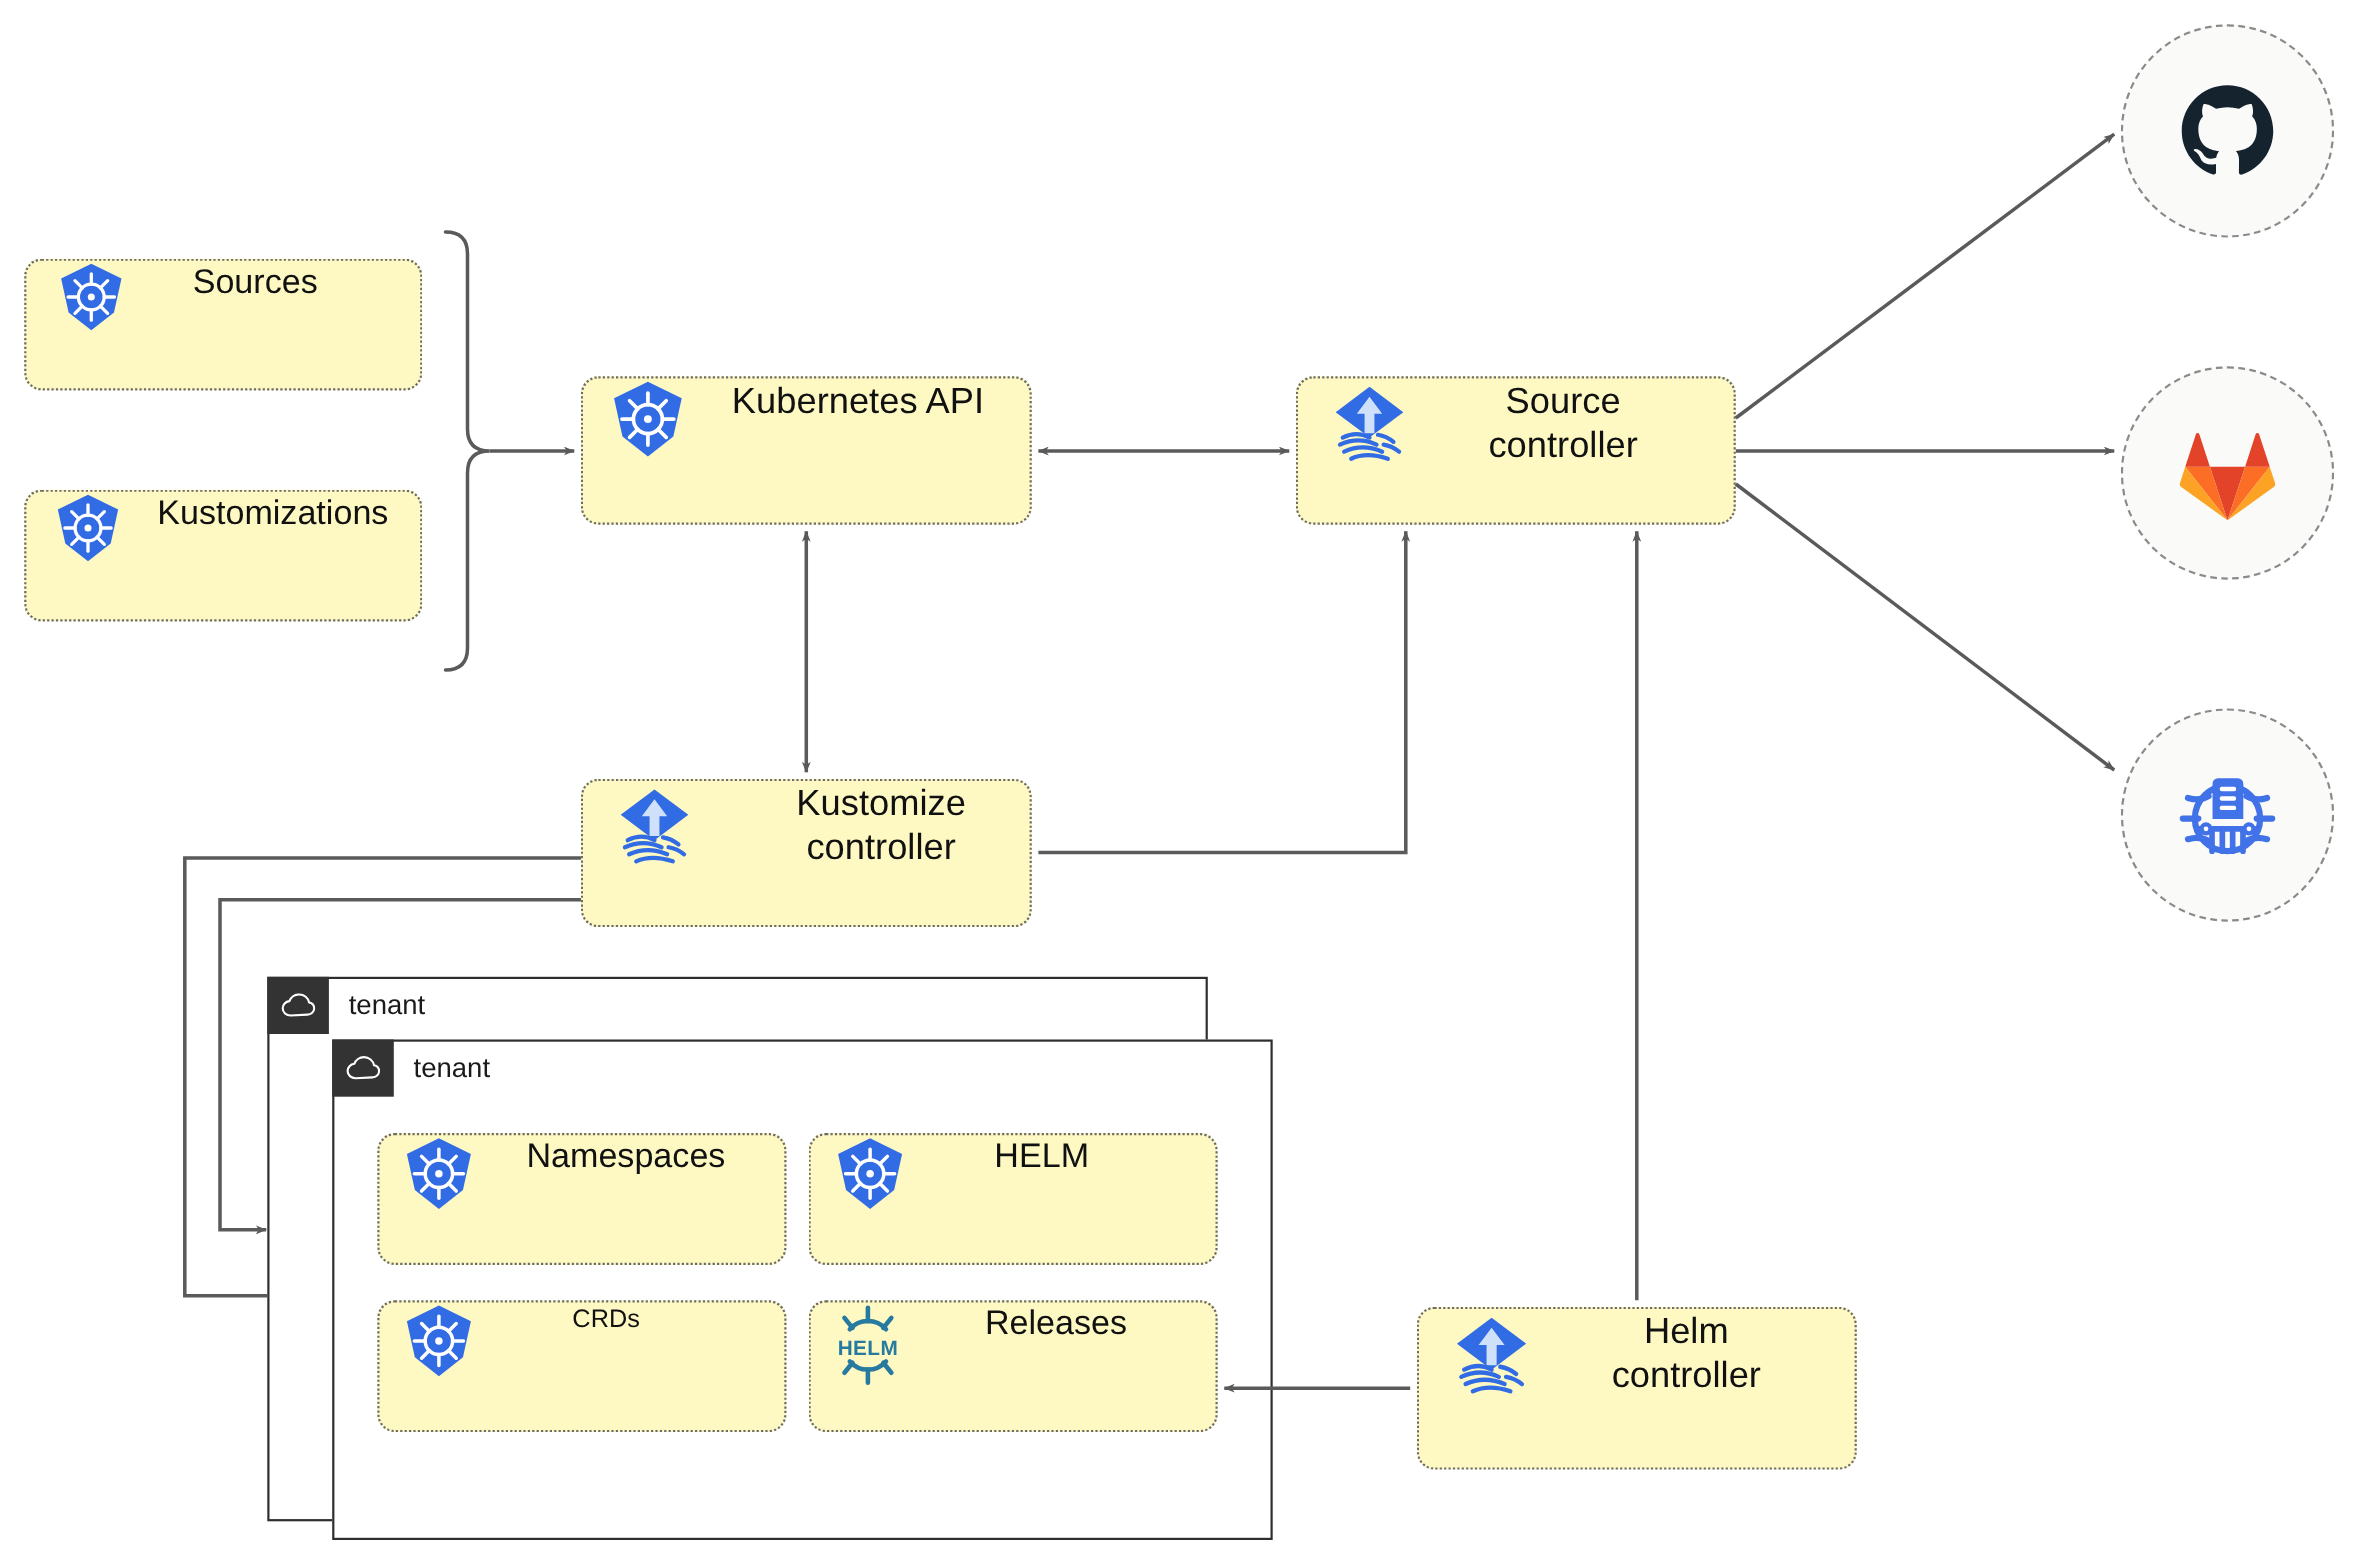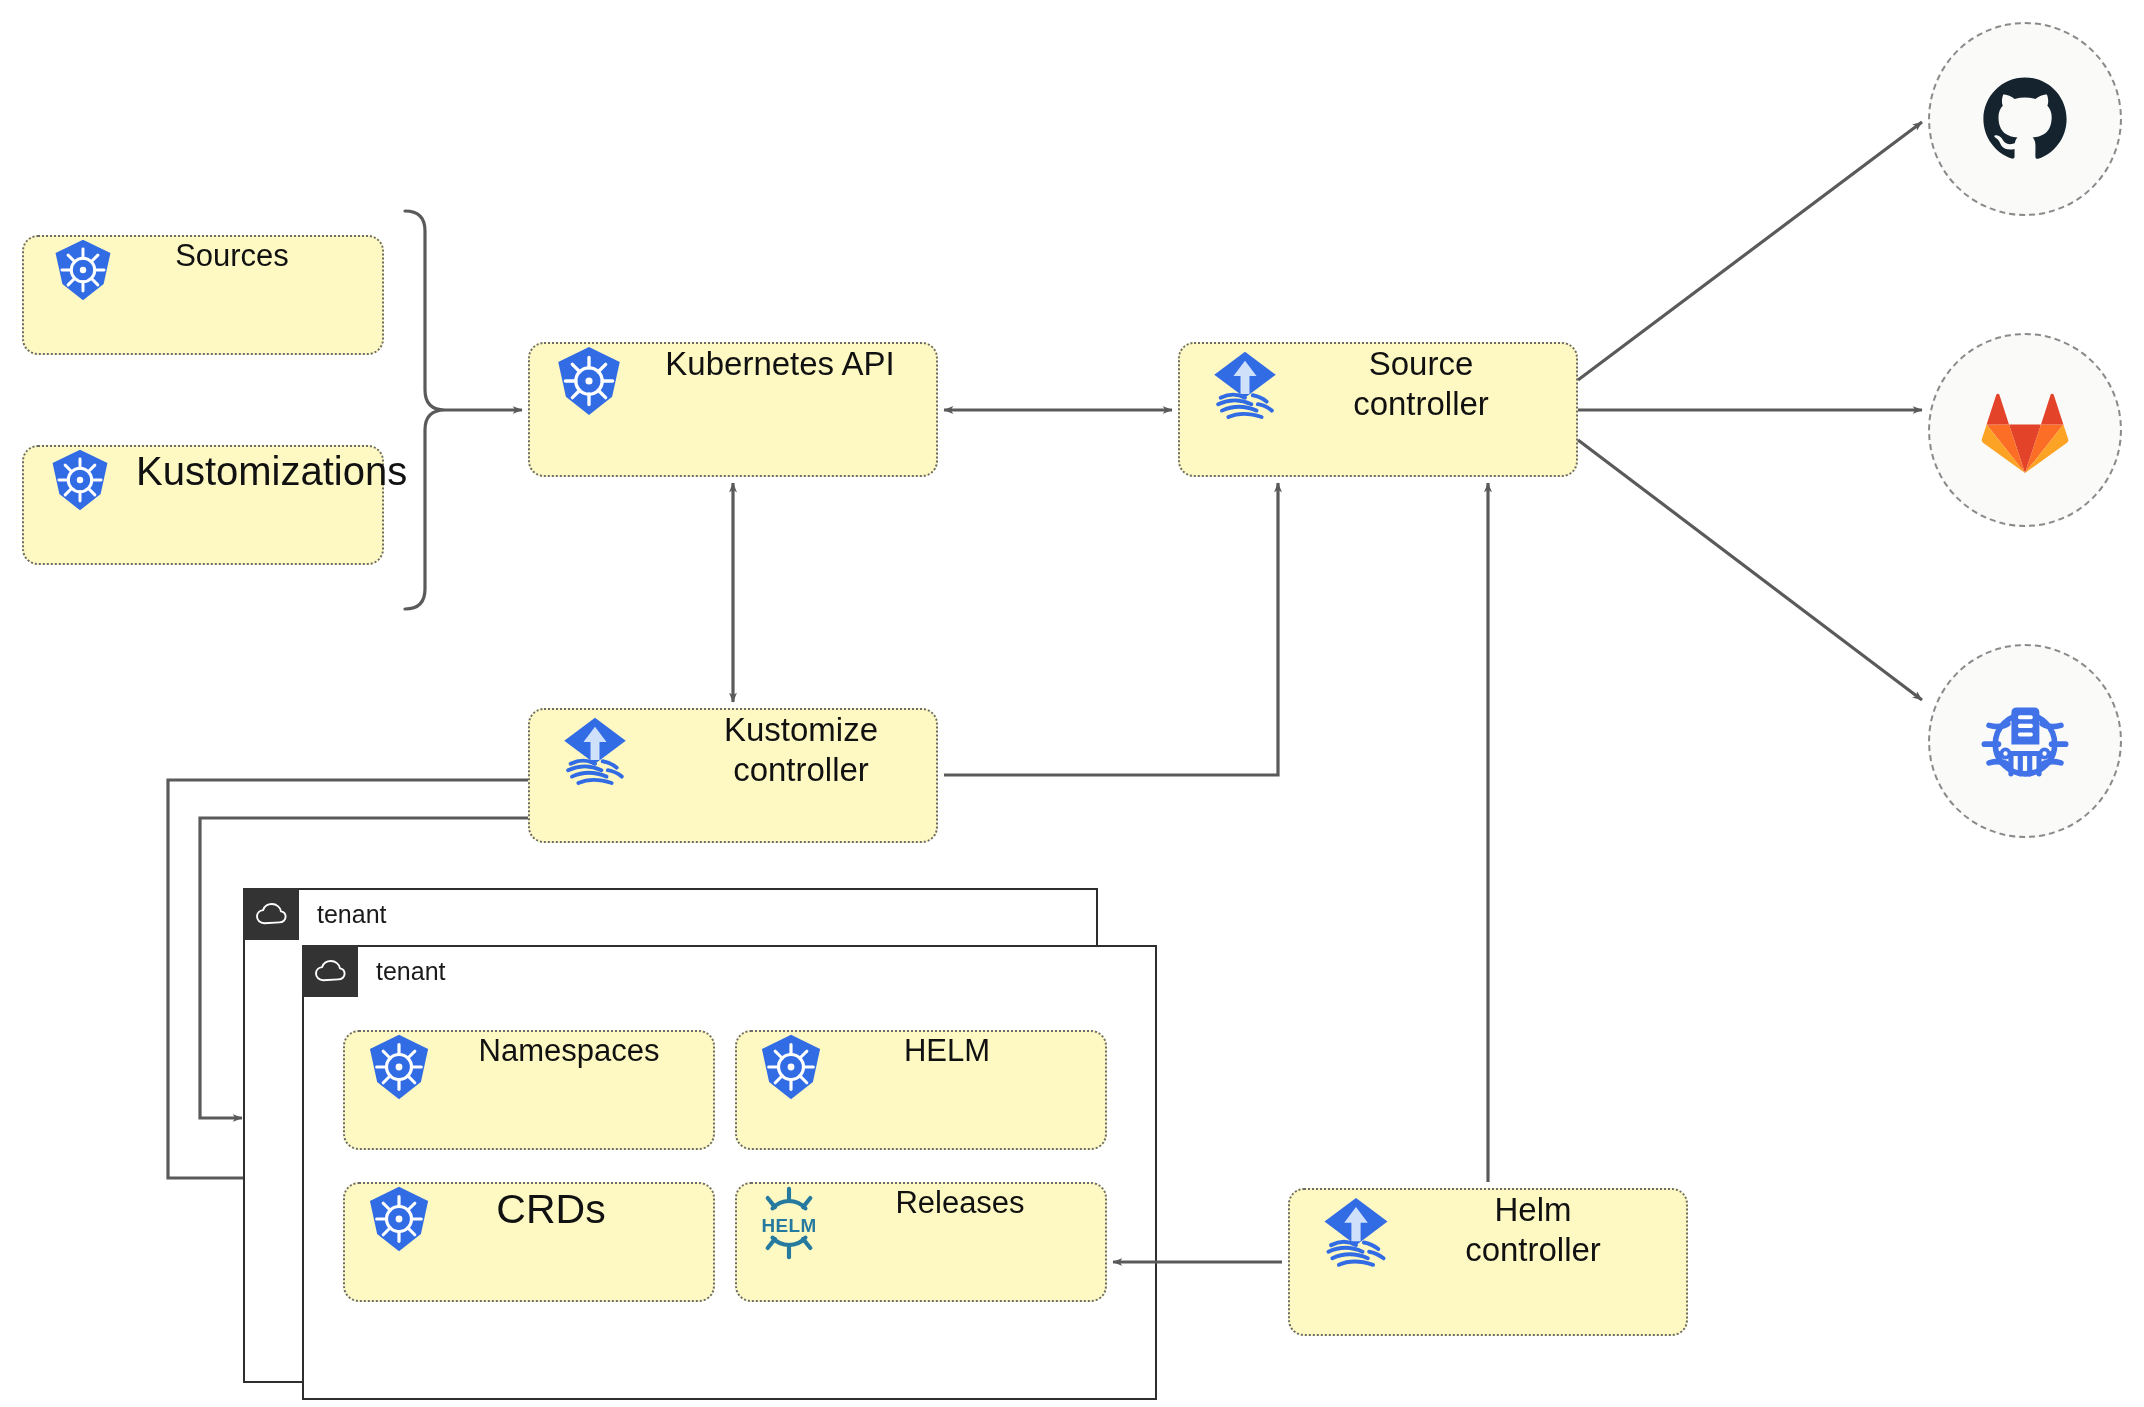--- a/index.html
+++ b/index.html
@@ -141,21 +141,21 @@
           <line x1="11.6" y1="32" x2="20.6" y2="32"></line>
           <line x1="43.4" y1="32" x2="52.4" y2="32"></line>
           <line x1="17.6" y1="17.6" x2="24" y2="24"></line>
           <line x1="40" y1="40" x2="46.4" y2="46.4"></line>
           <line x1="46.4" y1="17.6" x2="40" y2="24"></line>
           <line x1="24" y1="40" x2="17.6" y2="46.4"></line>
         </g>
         <circle cx="32" cy="32" r="3.1" fill="#ffffff"></circle>
       </svg>
     </div>
-    <div class="lbl" style="font-size:40px;padding-right:22px;">Kustomizations</div>
+    <div class="lbl" style="font-size:31px;padding-right:22px;">Kustomizations</div>
   </div>
 
   <div class="node" style="left:528px;top:342px;width:410px;height:135px;">
     <div class="ico" style="width:118px;">
       <svg width="74" height="74" viewBox="0 0 64 64" aria-hidden="true">
         <path d="M32 2.6 58.6 15.6 52 45.6 32 61.4 12 45.6 5.4 15.6 z" fill="#326ce5"></path>
         <g fill="none" stroke="#ffffff" stroke-width="2.9" stroke-linecap="round">
           <circle cx="32" cy="32" r="11.4"></circle>
           <line x1="32" y1="11.6" x2="32" y2="20.6"></line>
           <line x1="32" y1="43.4" x2="32" y2="52.4"></line>
@@ -282,21 +282,21 @@
           <line x1="11.6" y1="32" x2="20.6" y2="32"></line>
           <line x1="43.4" y1="32" x2="52.4" y2="32"></line>
           <line x1="17.6" y1="17.6" x2="24" y2="24"></line>
           <line x1="40" y1="40" x2="46.4" y2="46.4"></line>
           <line x1="46.4" y1="17.6" x2="40" y2="24"></line>
           <line x1="24" y1="40" x2="17.6" y2="46.4"></line>
         </g>
         <circle cx="32" cy="32" r="3.1" fill="#ffffff"></circle>
       </svg>
     </div>
-    <div class="lbl" style="font-size:41px;padding-right:64px;">CRDs</div>
+    <div class="lbl" style="font-size:23px;padding-right:64px;">CRDs</div>
   </div>
 
   <div class="node" style="left:735px;top:1182px;width:372px;height:120px;">
     <div class="ico" style="width:104px;">
       <svg width="78" height="78" viewBox="0 0 64 64" aria-hidden="true">
         <g fill="none" stroke="#277a9f" stroke-width="3.4" stroke-linecap="round">
           <path d="M18.5 20 A18 18 0 0 1 45.5 20"></path>
           <path d="M18.5 44 A18 18 0 0 0 45.5 44"></path>
           <line x1="32" y1="4" x2="32" y2="14"></line>
           <line x1="32" y1="50" x2="32" y2="60"></line>

